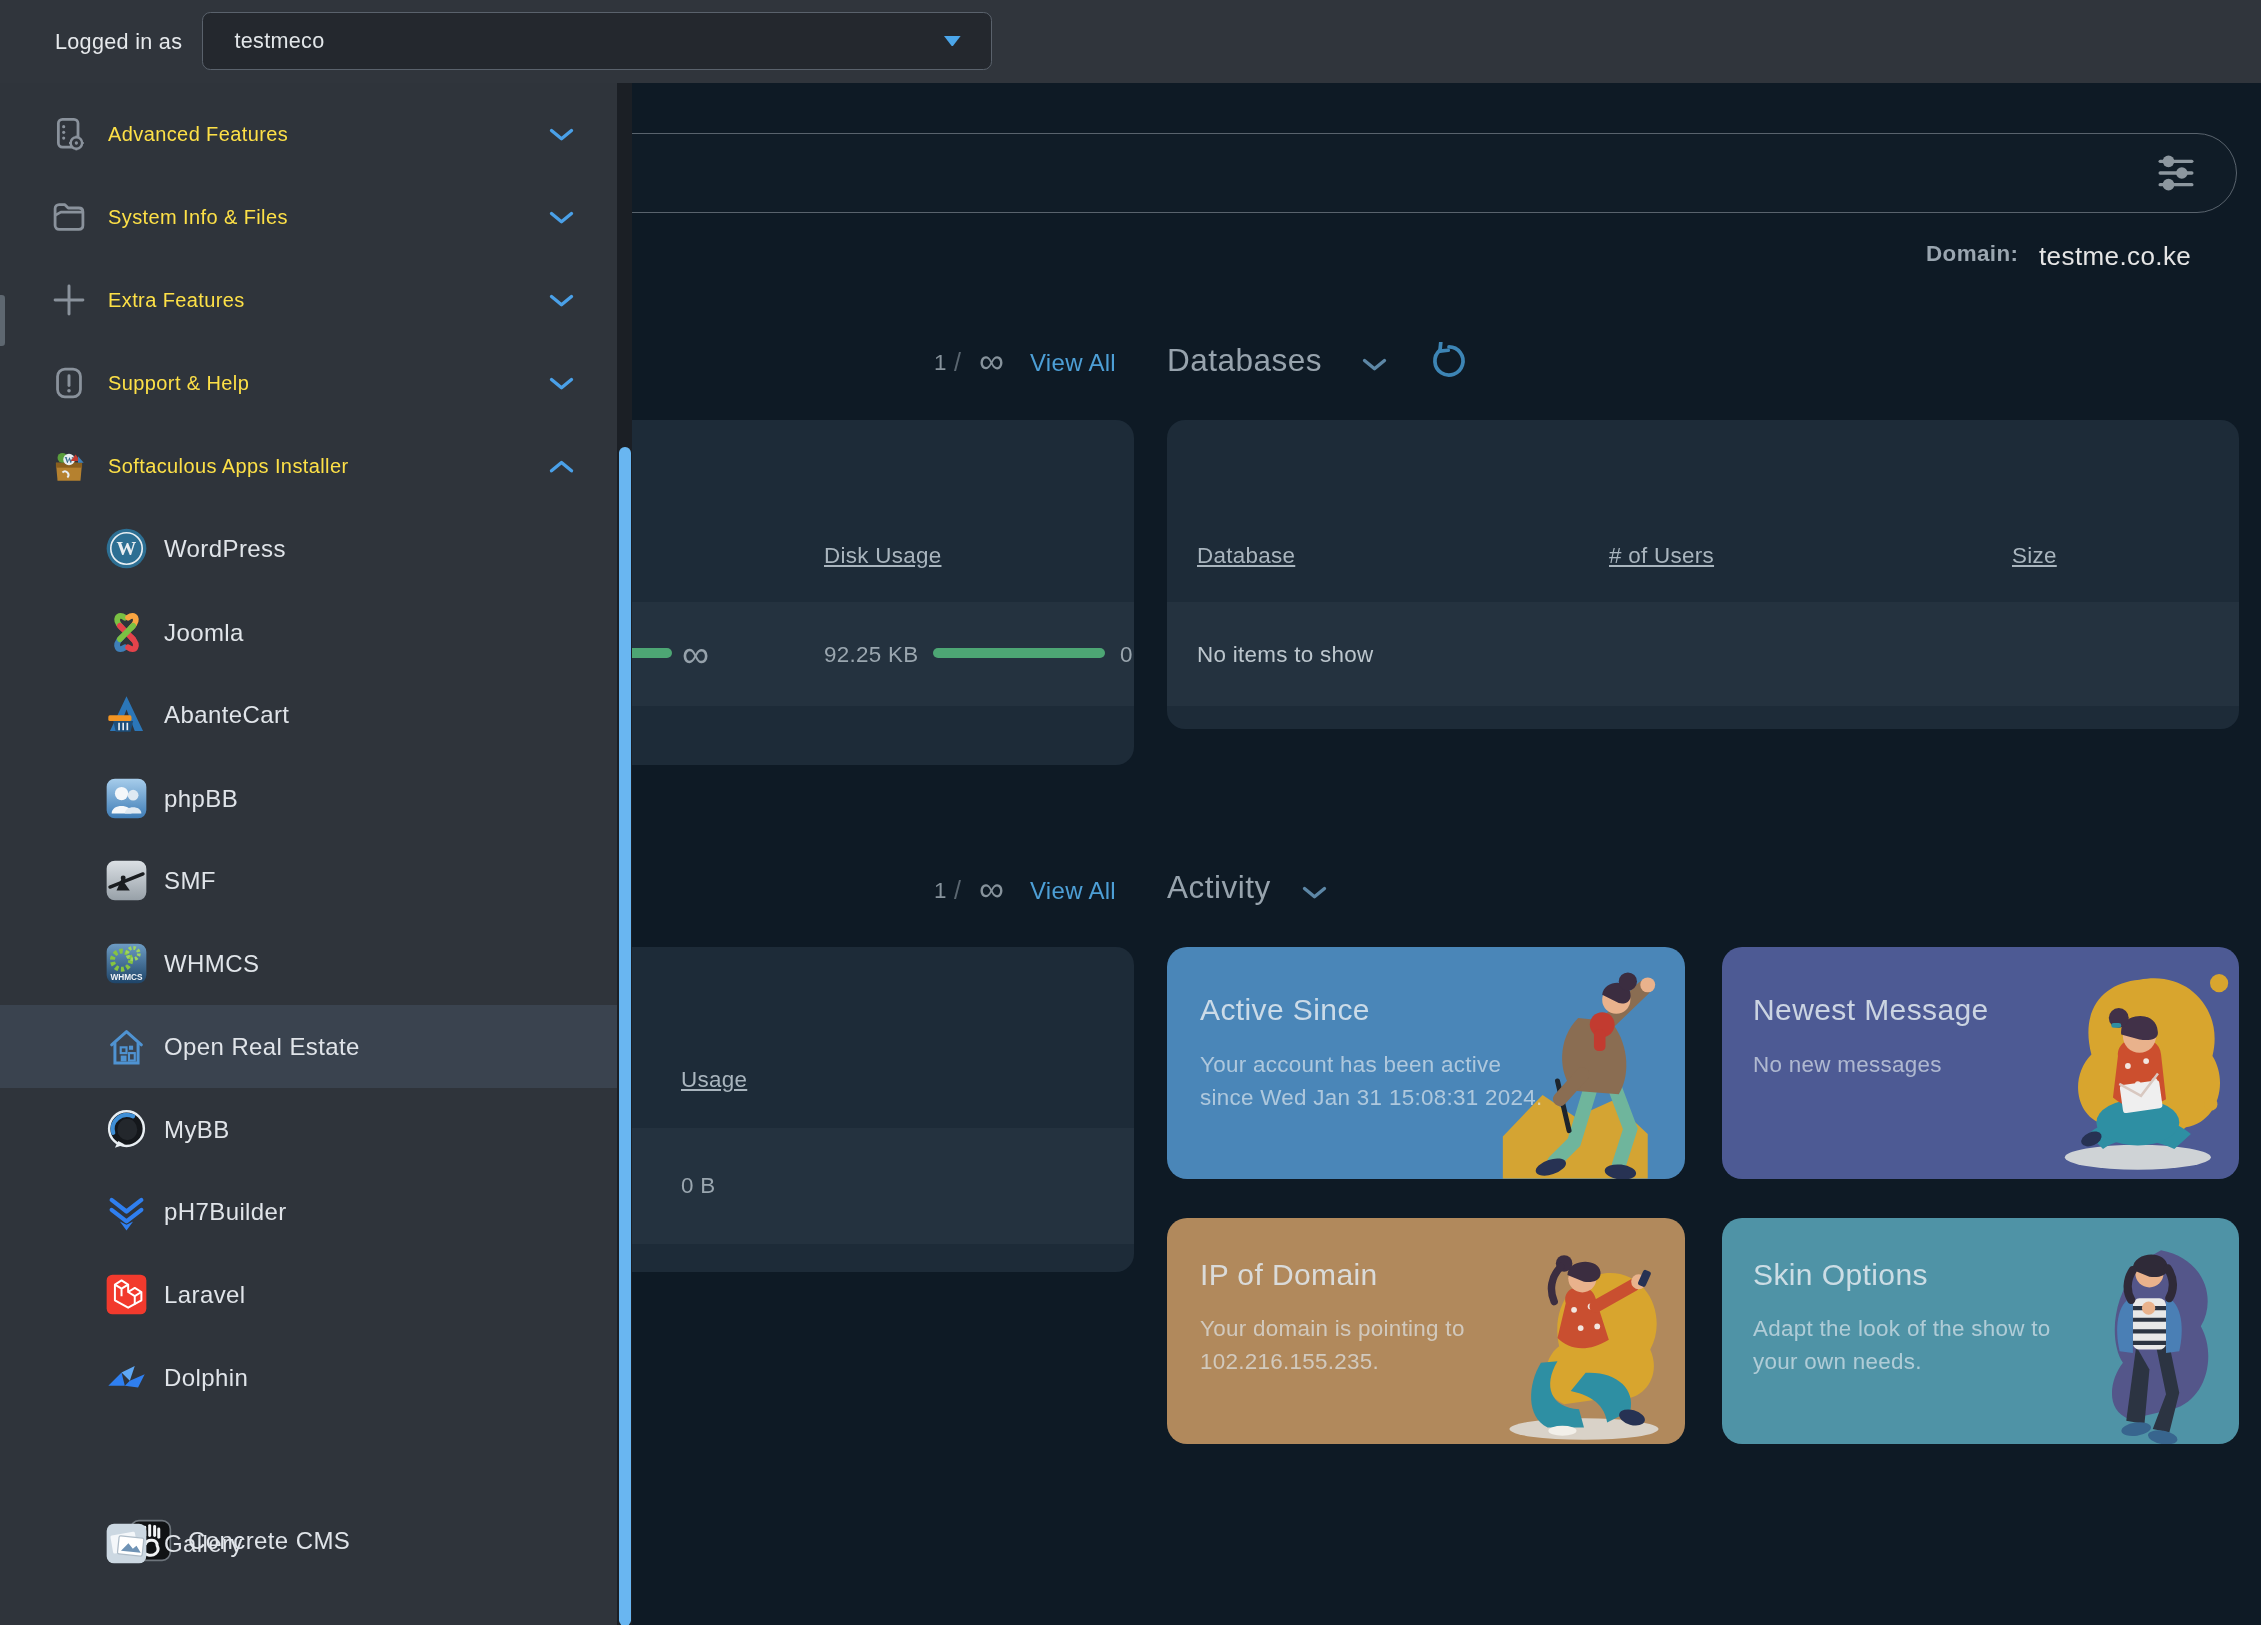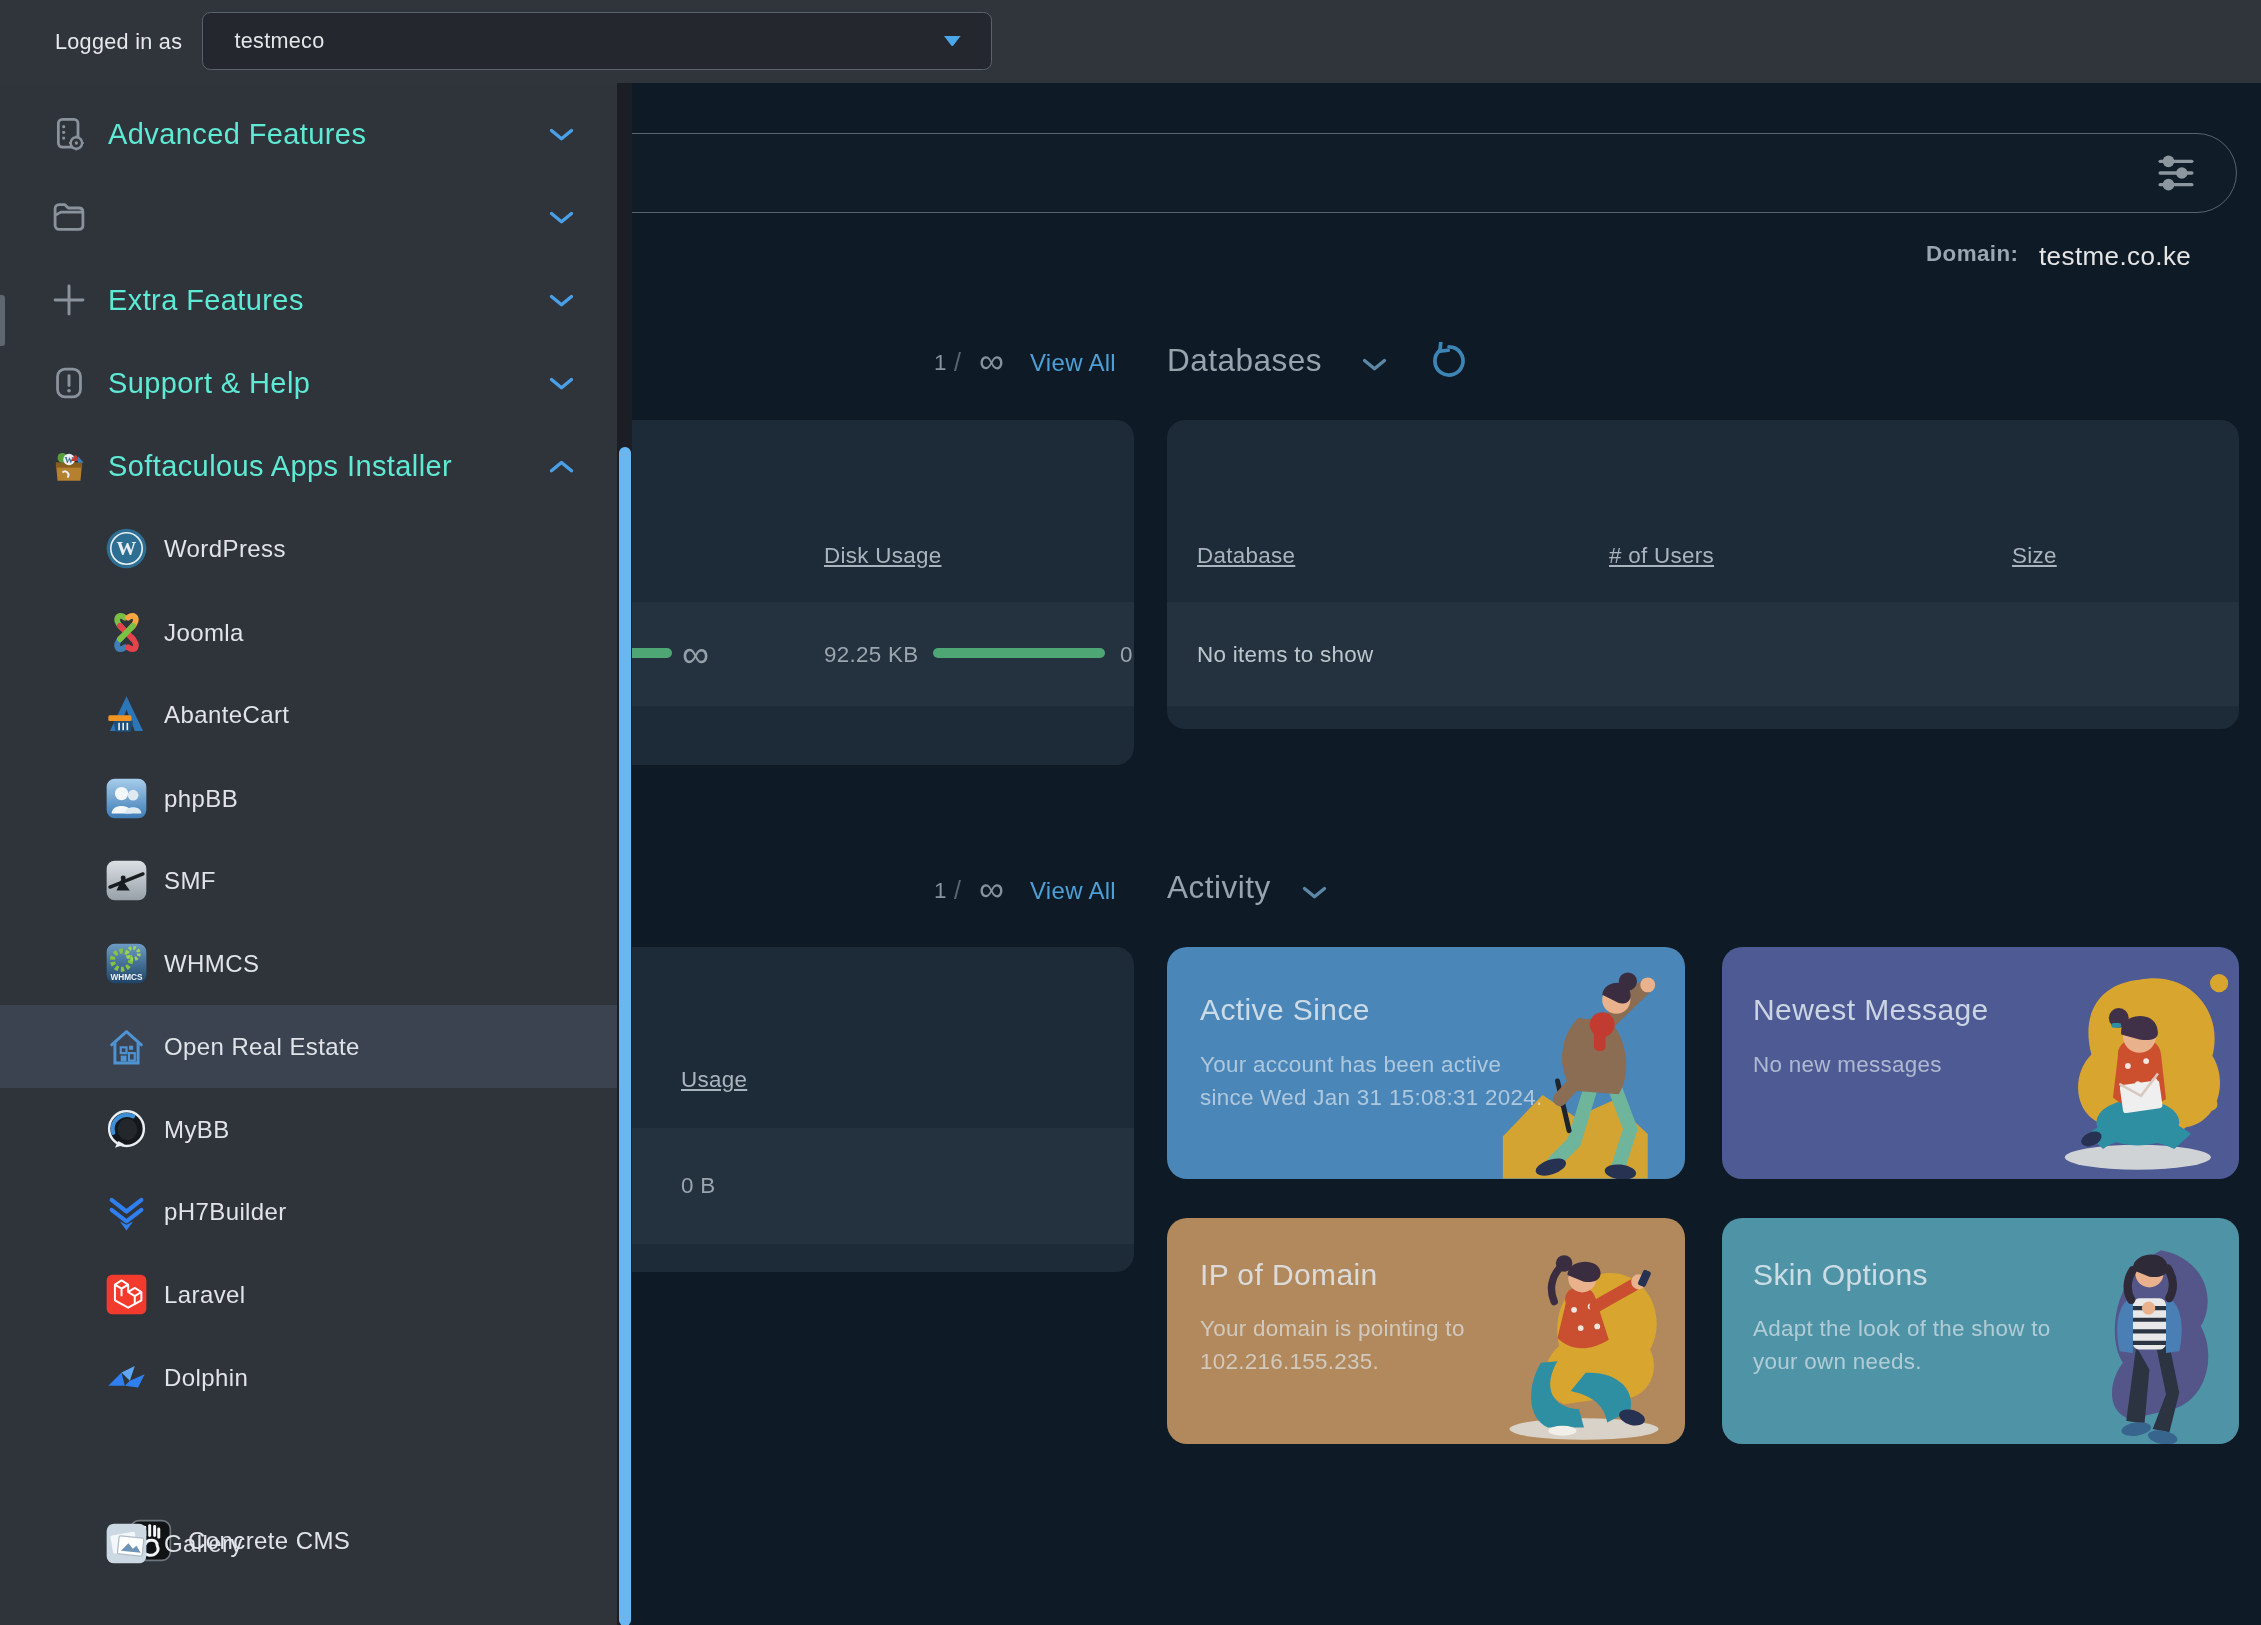--- a/index.html
+++ b/index.html
@@ -17,21 +17,21 @@
 
   
   .sidebar{left:0;top:83px;width:617px;height:1543px;background:#2f343b;z-index:20;}
   .sb-track{left:617px;top:83px;width:15px;height:1543px;background:#1b1f25;z-index:20;}
   .sb-thumb{left:619px;top:447px;width:11.6px;height:1179px;background:#69b6f1;border-radius:5.8px;z-index:22;}
   .notch{left:0;top:295px;width:5px;height:51px;background:#5e6770;border-radius:0 3.3px 3.3px 0;z-index:21;}
 
   .menu-item{left:0;width:617px;height:83px;}
   .menu-item .mi-icon{position:absolute;left:51px;top:23px;width:36px;height:36px;}
   .menu-item .mi-label{position:absolute;left:108px;top:0;height:83px;line-height:83px;
-                       font-size:29px;color:#5eead4;letter-spacing:0.4px;white-space:nowrap;}
+                       font-size:20px;color:#fde047;letter-spacing:0.4px;white-space:nowrap;}
   .menu-item .mi-chev{position:absolute;left:549px;top:35px;}
 
   .app-item{left:0;width:617px;height:83px;}
   .app-item .ai-icon{position:absolute;left:105px;top:20px;width:43px;height:43px;}
   .app-item .ai-label{position:absolute;left:164px;top:0;height:83px;line-height:83px;
                       font-size:24px;color:#e0e4e9;letter-spacing:0.4px;white-space:nowrap;}
   .app-item.active{background:#3a434f;}
 
   
   .main{left:0;top:83px;width:1823px;height:1543px;z-index:1;margin-left:25px;}
@@ -256,20 +256,21 @@
     <svg class="mi-chev" width="25" height="15" viewBox="0 0 30 18">
       <polyline points="3,3 15,13 27,3" fill="none" stroke="#4aa0e8" stroke-width="4" stroke-linecap="round" stroke-linejoin="round"></polyline>
     </svg>
   </div>
 
   <div class="abs menu-item" style="top:93px;">
     <svg class="mi-icon" viewBox="0 0 44 44">
       <path d="M5 12 C5 9 7 7 10 7 L17 7 L21 11 L34 11 C37 11 39 13 39 16 L39 32 C39 35 37 37 34 37 L10 37 C7 37 5 35 5 32 Z" fill="none" stroke="#8a929c" stroke-width="3.4" stroke-linejoin="round"></path>
       <path d="M5 20 L12 16 L39 16" fill="none" stroke="#8a929c" stroke-width="3.4" stroke-linejoin="round"></path>
     </svg>
+    <span class="mi-label">System Info &amp; Files</span>
     <svg class="mi-chev" width="25" height="15" viewBox="0 0 30 18">
       <polyline points="3,3 15,13 27,3" fill="none" stroke="#4aa0e8" stroke-width="4" stroke-linecap="round" stroke-linejoin="round"></polyline>
     </svg>
   </div>
 
   <div class="abs menu-item" style="top:176px;">
     <svg class="mi-icon" viewBox="0 0 44 44">
       <line x1="22" y1="5" x2="22" y2="39" stroke="#8a929c" stroke-width="3.6" stroke-linecap="round"></line>
       <line x1="5" y1="22" x2="39" y2="22" stroke="#8a929c" stroke-width="3.6" stroke-linecap="round"></line>
     </svg>

